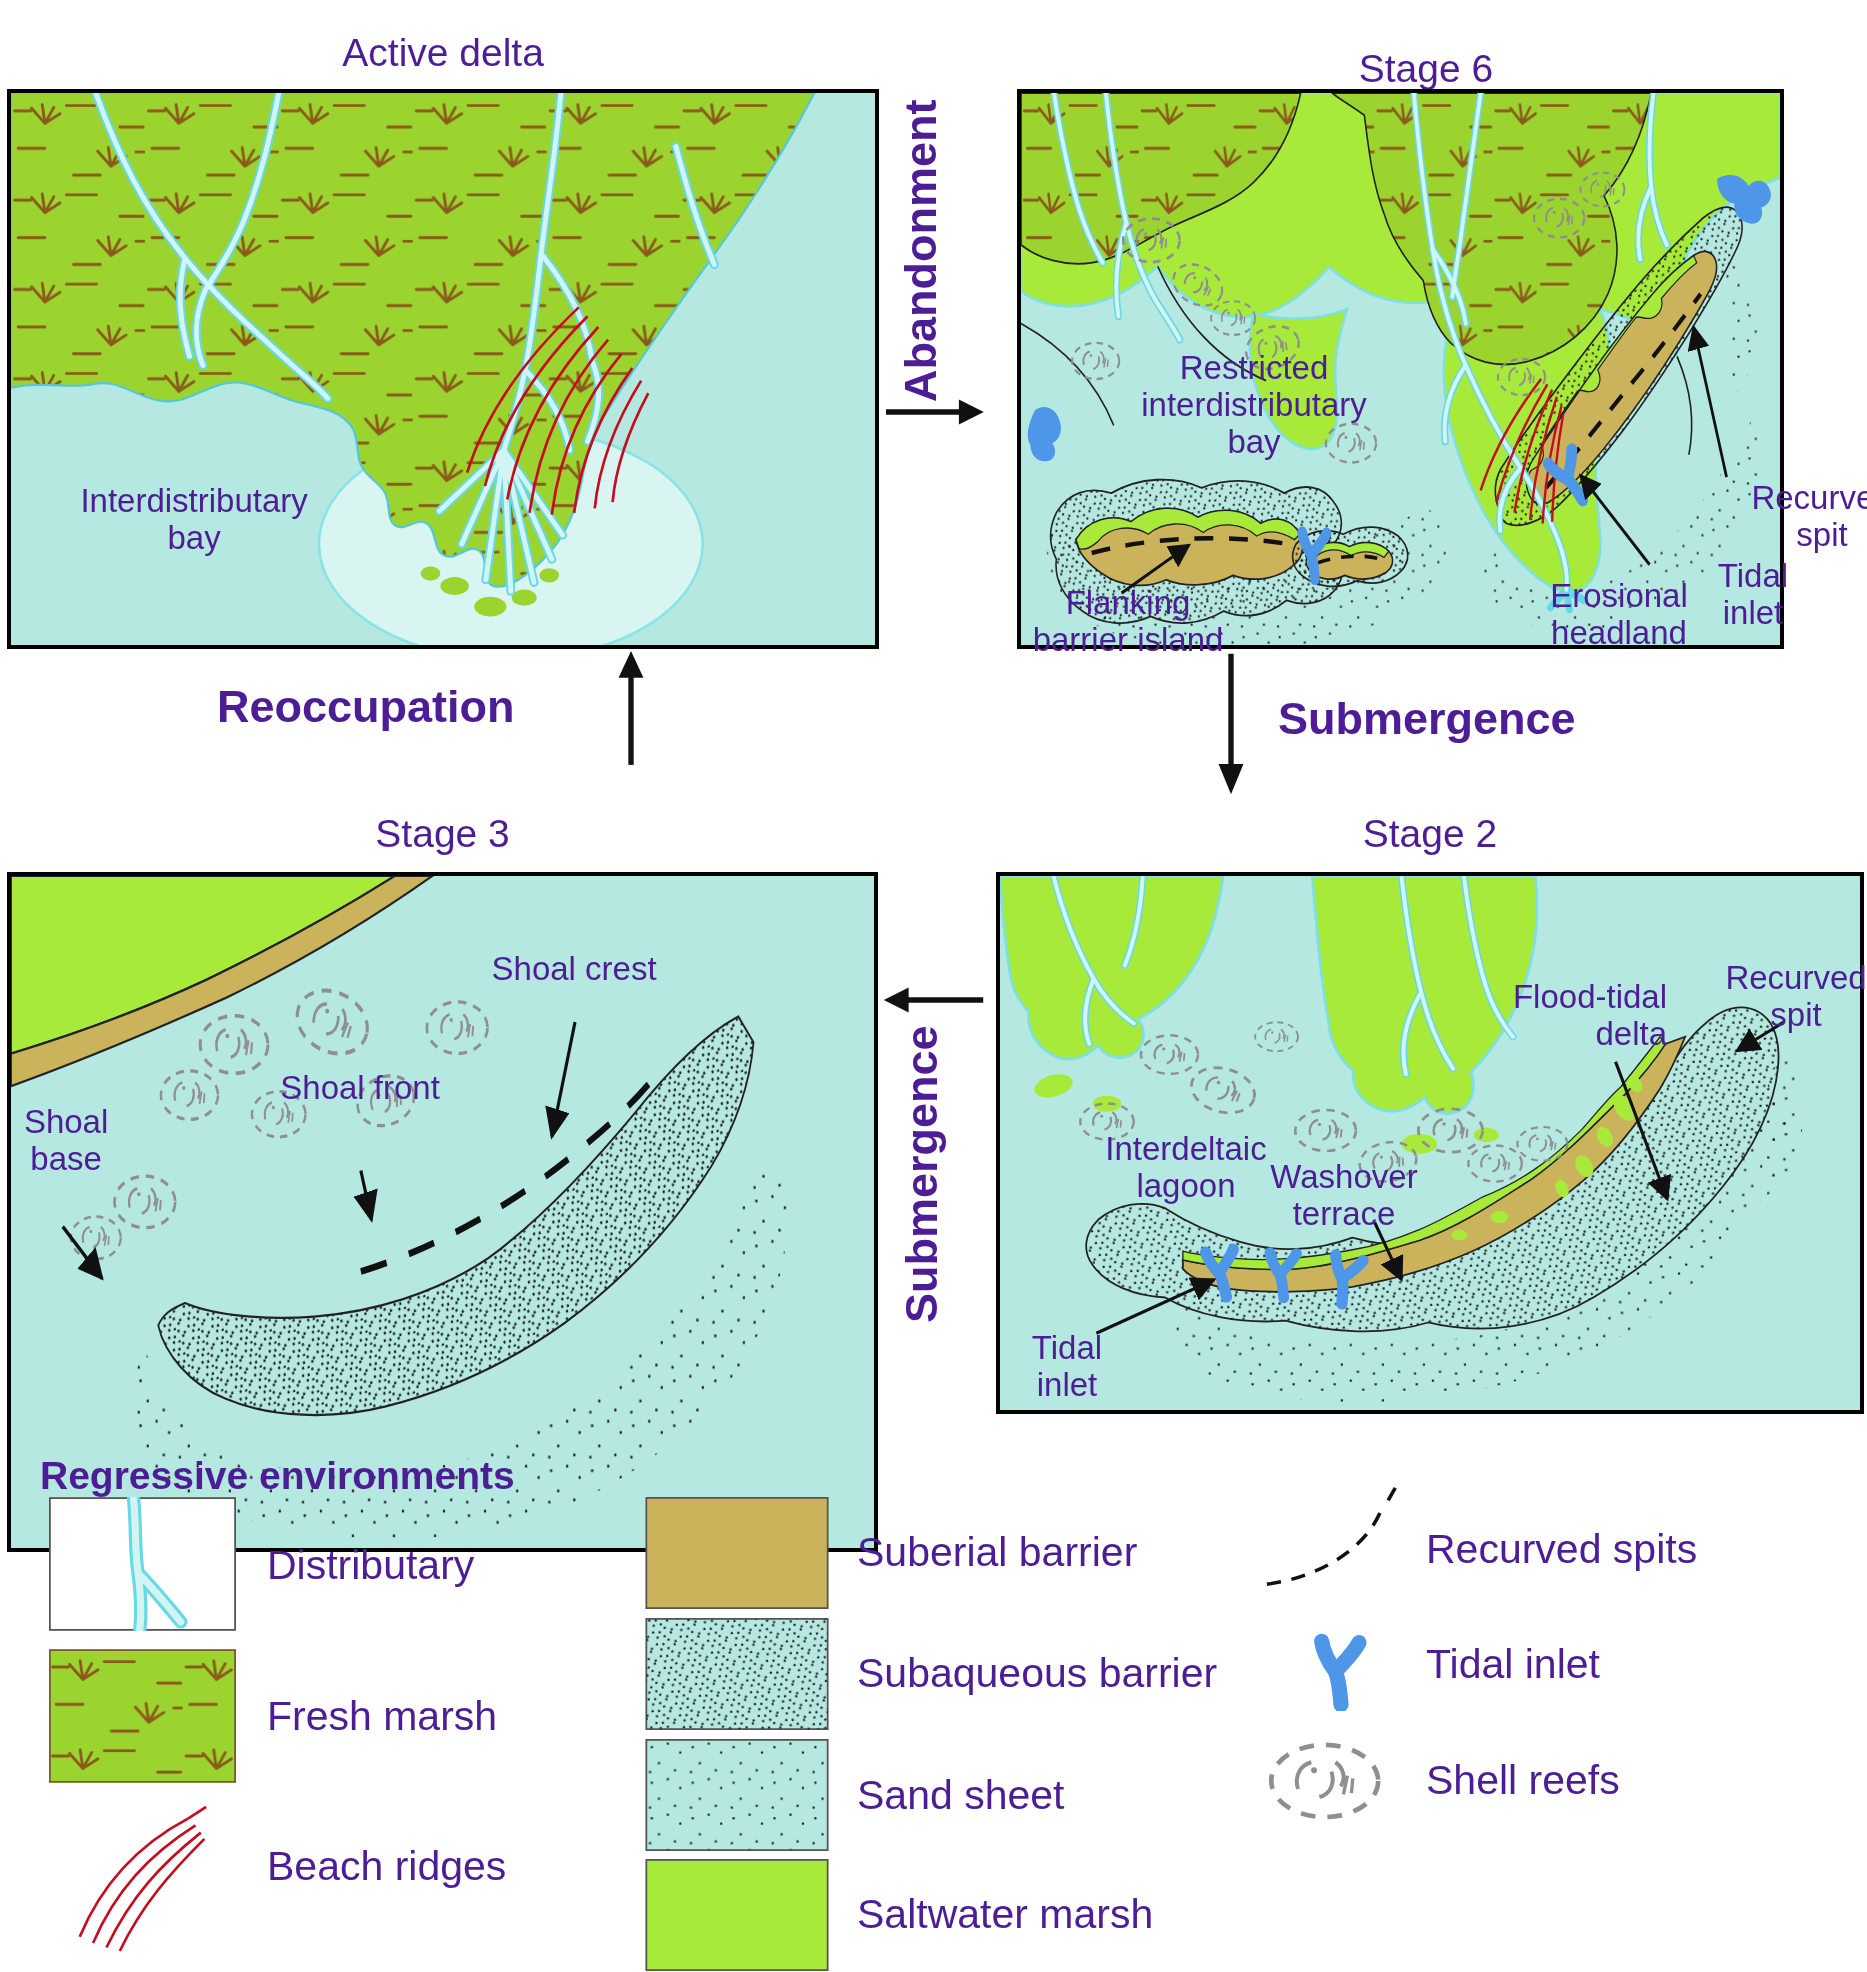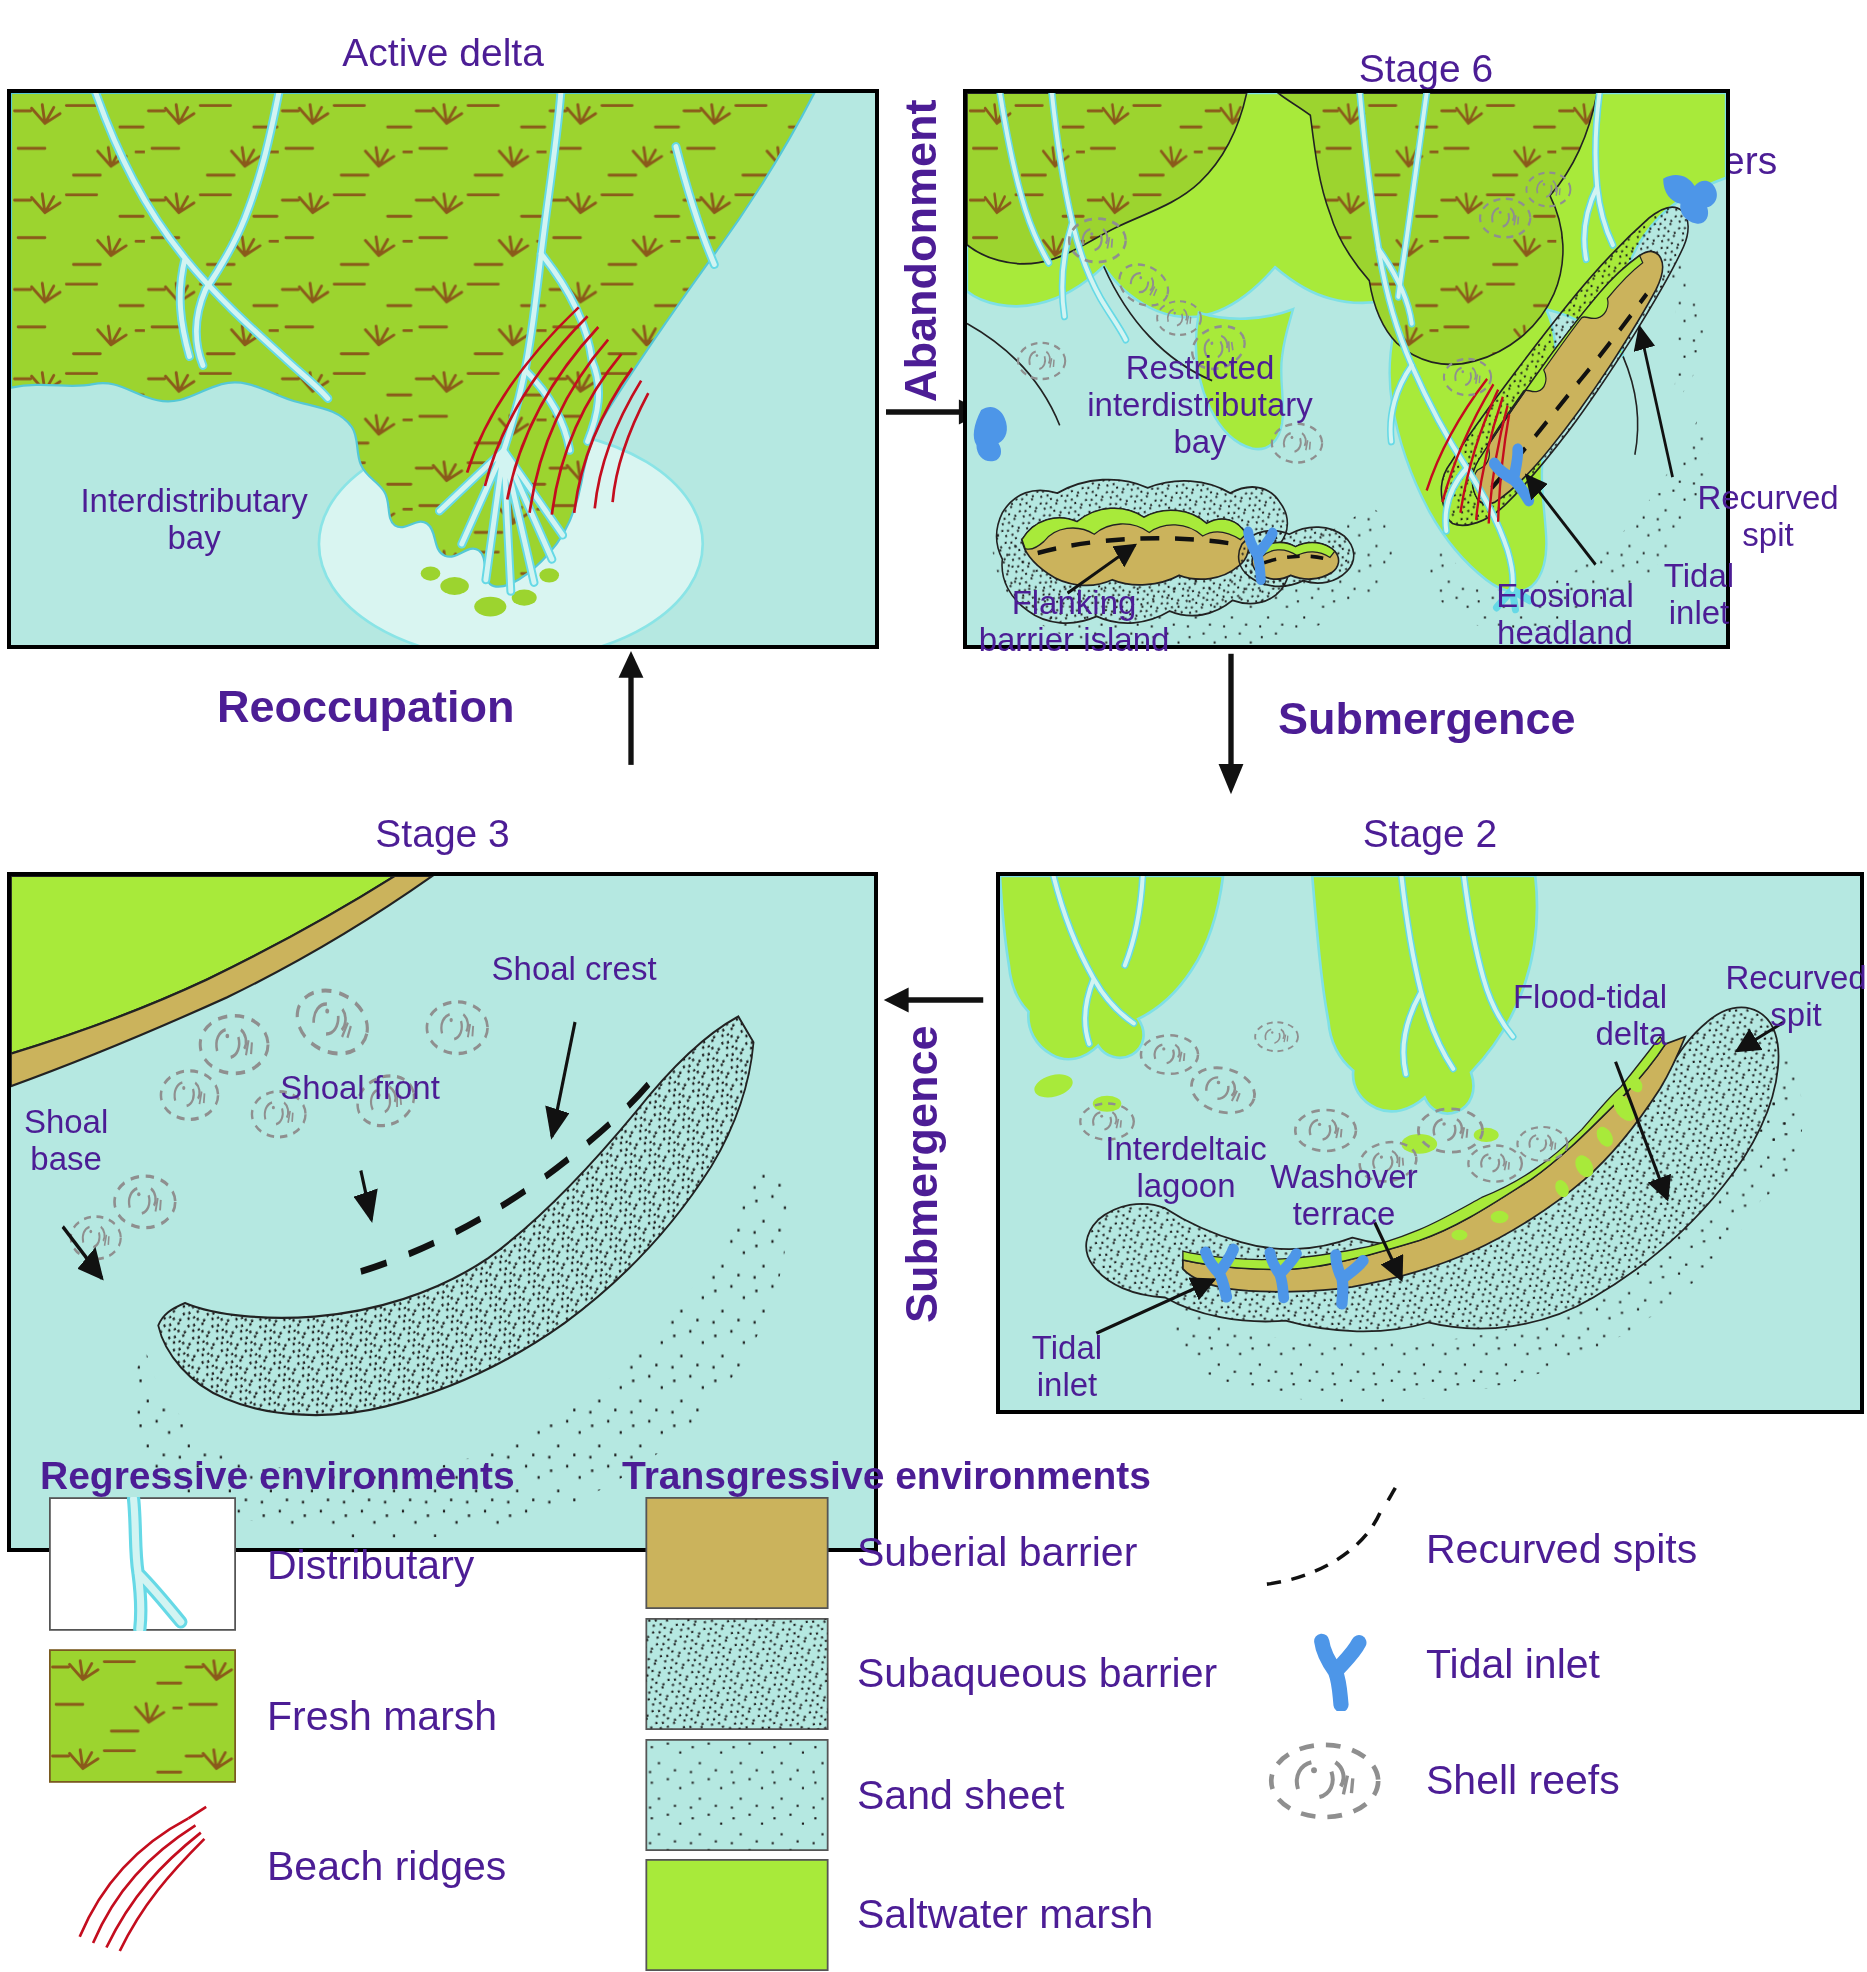--- a/index.html
+++ b/index.html
@@ -157,21 +157,21 @@
         <path d="M646,250 Q556,340 531,440"></path>
           <path d="M706,322 Q661,395 654,465"></path>
         <path d="M636,240 Q541,330 511,425"></path>
           <path d="M714,336 Q679,402 674,458"></path>
       </g>
     </svg>
     <div class="plabel" style="left:183px;top:390px;">Interdistributary
 bay</div>
   </div>
 
-  <div class="panel" style="left:963px;top:89px;width:767px;height:560px;">
+  <div class="panel" style="left:1017px;top:89px;width:767px;height:560px;">
     <svg viewBox="0 0 966 618" preserveAspectRatio="none">
       <path d="M0,0 H966 V95 C935,105 905,118 882,138 C860,158 842,185 835,215
         C830,240 830,268 835,295 L815,280 C795,262 772,250 745,244 C715,238 690,225 672,205 C658,190 648,175 640,162
         C618,190 592,212 560,224 C530,236 495,238 462,230 C435,224 412,210 392,195 C372,215 348,234 320,244
         C290,255 258,252 232,240 C208,229 188,212 174,194 C150,214 122,230 90,236 C56,243 20,236 0,222 Z" fill="#a8ea3a" stroke="#7ee0e6" stroke-width="3"></path>
       <path d="M558,222 C541,262 533,305 541,348 C549,390 565,430 588,468
         C608,500 633,526 661,545 C683,560 705,562 719,552 C733,541 739,520 737,495 C735,465 729,435 733,405
         C737,372 747,342 749,308 C751,275 743,248 729,230 C698,245 658,250 623,242 C598,237 575,230 558,222 Z" fill="#a8ea3a" stroke="#7ee0e6" stroke-width="3"></path>
       <path d="M295,246 C287,285 293,322 309,352 C322,376 341,393 363,398 C383,402 397,390 401,370
         C405,345 397,320 401,295 C404,272 411,255 415,242 C377,255 332,256 295,246 Z" fill="#a8ea3a" stroke="#7ee0e6" stroke-width="3"></path>
@@ -429,21 +429,20 @@
     <g fill="none" stroke="#c40d1e" stroke-width="3">
       <path d="M30,158 C55,98 95,55 152,25"></path>
       <path d="M45,165 C70,106 108,66 160,33"></path>
       <path d="M60,170 C88,112 122,76 166,41"></path>
       <path d="M75,174 C100,122 132,86 170,48"></path>
       <path d="M152,25 L172,12"></path>
     </g>
   </svg>
   <div class="lg-label" style="left:267px;top:1843px;">Beach ridges</div>
 
-  <div class="lg-head" style="left:622px;top:1454px;">Transgressive environments</div>
 
   <svg class="sym" style="left:645px;top:1497px;" width="184" height="112" viewBox="0 0 206 126">
     <rect x="1" y="1" width="204" height="124" fill="#cbb35c" stroke="#555" stroke-width="2"></rect>
   </svg>
   <div class="lg-label" style="left:857px;top:1529px;">Suberial barrier</div>
 
   <svg class="sym" style="left:645px;top:1618px;" width="184" height="112" viewBox="0 0 206 126">
     <rect x="1" y="1" width="204" height="124" fill="#b5e8e1" stroke="#555" stroke-width="2"></rect>
     <rect x="1" y="1" width="204" height="124" fill="url(#pDense)" stroke="none"></rect>
   </svg>

